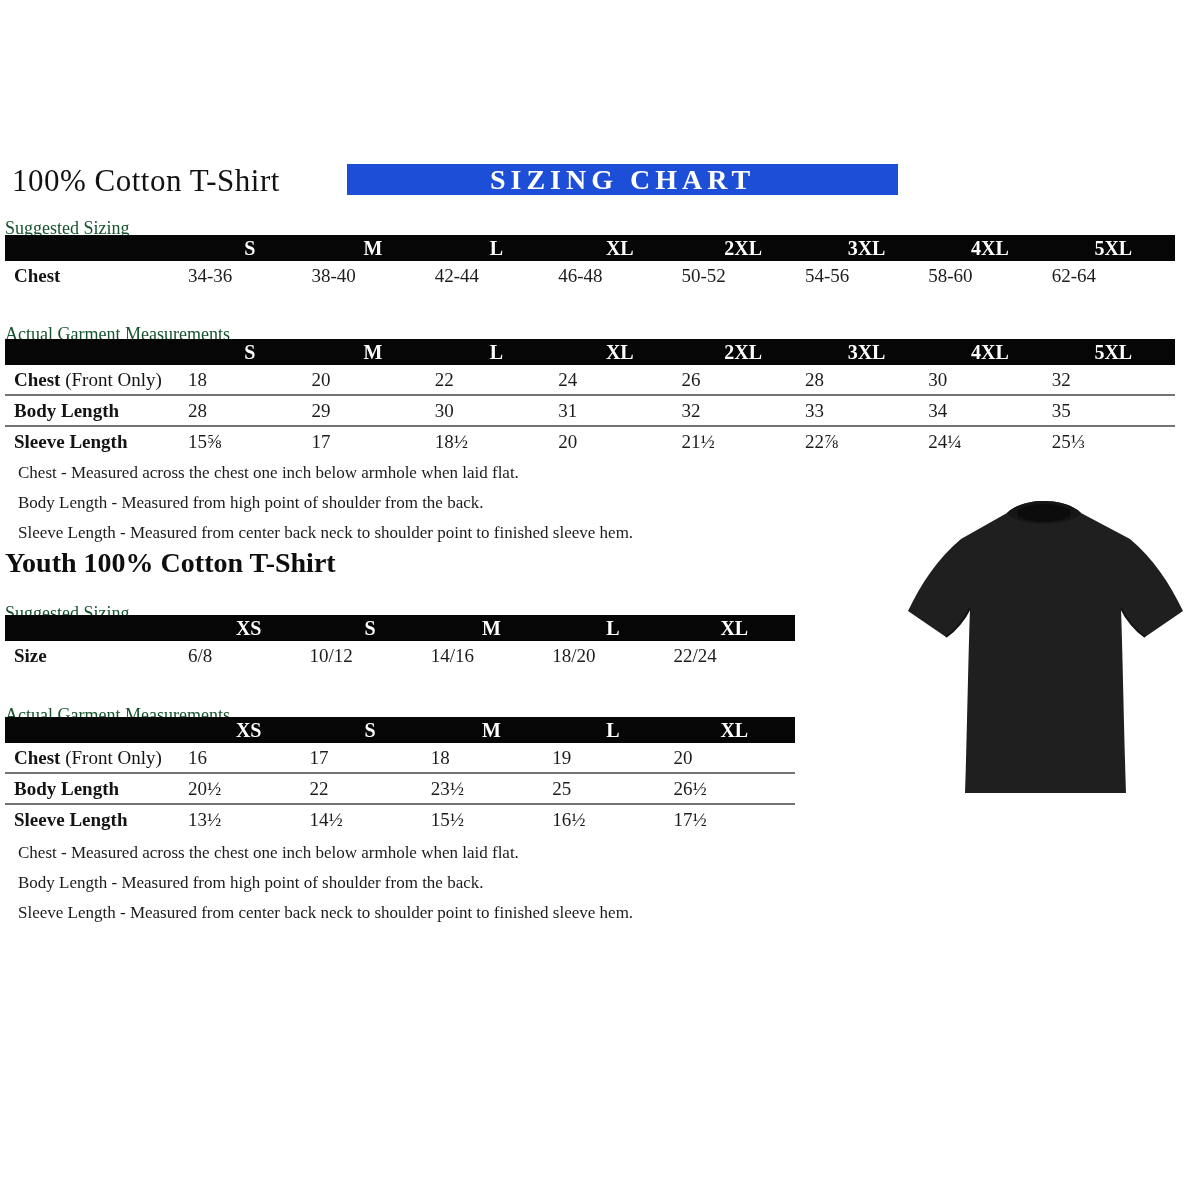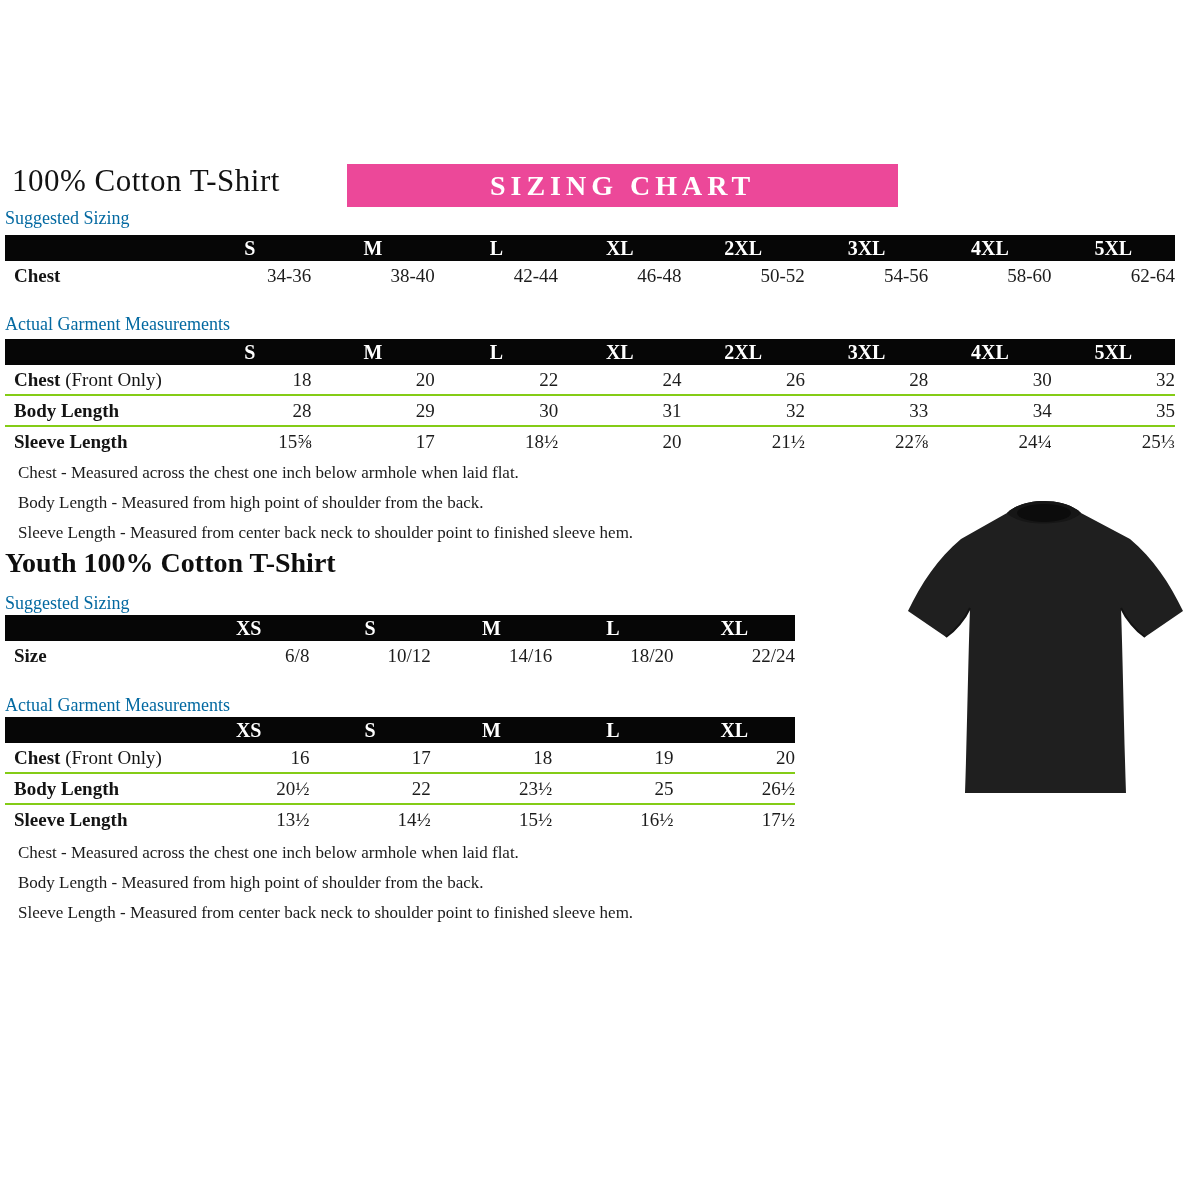--- a/index.html
+++ b/index.html
@@ -5,41 +5,41 @@
   html,body { margin:0; padding:0; background:#ffffff; }
   .page {
     position:relative; width:1200px; height:1200px; background:#ffffff;
     font-family:Liberation Serif, serif; overflow:hidden;
   }
   .title {
     position:absolute; left:12px; top:163px; font-size:31px; color:#121212;
     letter-spacing:0.5px;
   }
   .banner {
-    position:absolute; left:347px; top:164px; width:551px; height:43px;
-    background:#ec4899; display:flex; align-items:center; justify-content:center;
+    position:absolute; left:347px; top:164px; width:551px; height:31px;
+    background:#1d4ed8; display:flex; align-items:center; justify-content:center;
   }
   .banner span {
     color:#ffffff; font-weight:bold; font-size:28px; letter-spacing:5px;
   }
-  .seclabel { position:absolute; left:5px; font-size:18px; color:#0369a1; }
+  .seclabel { position:absolute; left:5px; font-size:18px; color:#14532d;margin-top:10px; }
   table.tbl { position:absolute; left:5px; border-collapse:collapse; table-layout:fixed; }
   table.tbl.adult { width:1170px; }
   table.tbl.youth { width:790px; }
   .tbl thead th {
     background:#060606; color:#ffffff; font-size:20px; font-weight:bold;
     height:26px; padding:0; text-align:center;
   }
   .tbl th.lblcol { width:183px; }
   .tbl tbody td {
-    font-size:19px; color:#1c1c1c; text-align:right; height:29px; padding:0;
+    font-size:19px; color:#1c1c1c; text-align:left; height:29px; padding:0;
   }
   .tbl tbody td.lbl { text-align:left; padding-left:9px; font-weight:bold; color:#141414;margin-top:36px; }
   .tbl tbody td.lbl .sfx { font-weight:normal; }
-  .tbl tbody tr.sep td { border-top:2px solid #84cc16; }
+  .tbl tbody tr.sep td { border-top:2px solid #737373; }
   .notes { position:absolute; left:18px; font-size:17px; color:#1b1b1b; line-height:30px; }
   .youth-title {
     position:absolute; left:5px; top:547px; font-size:28px; font-weight:bold; color:#0e0e0e;text-align:center;
   }
   .tshirt { position:absolute; left:893px; top:487px; width:302px; height:315px; }
 </style>
 </head>
 <body>
 
 <div class="page">

